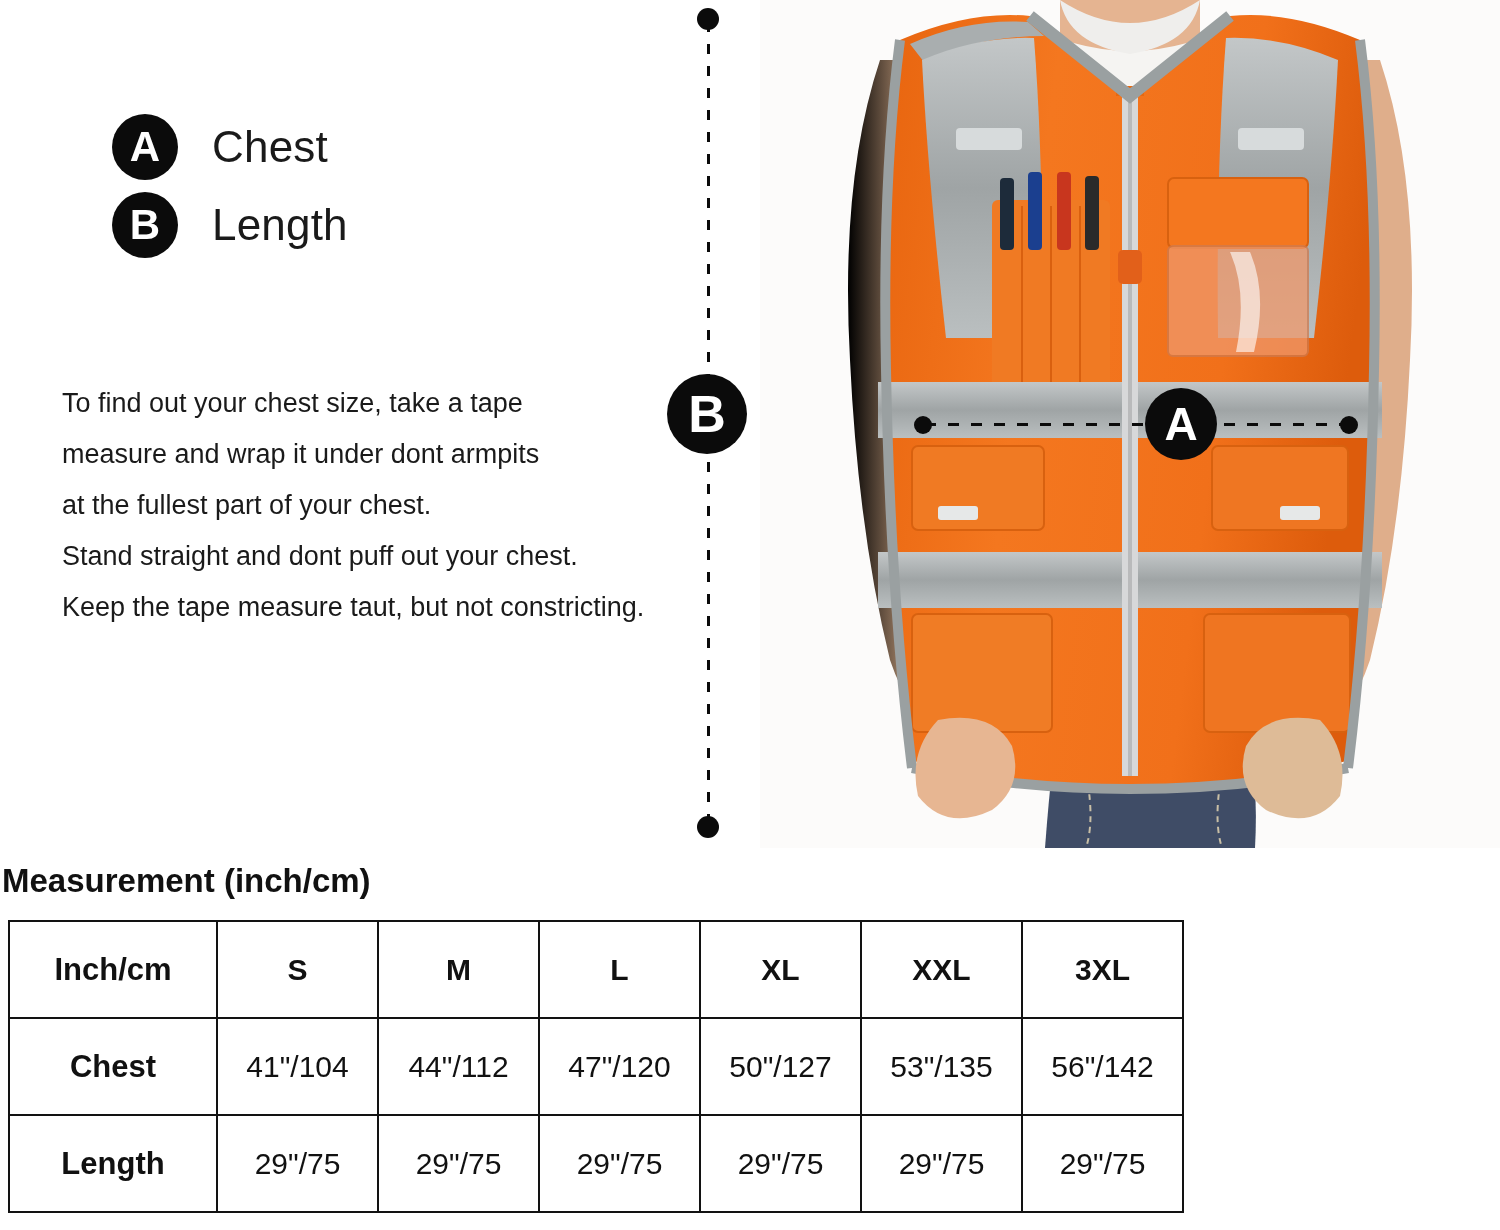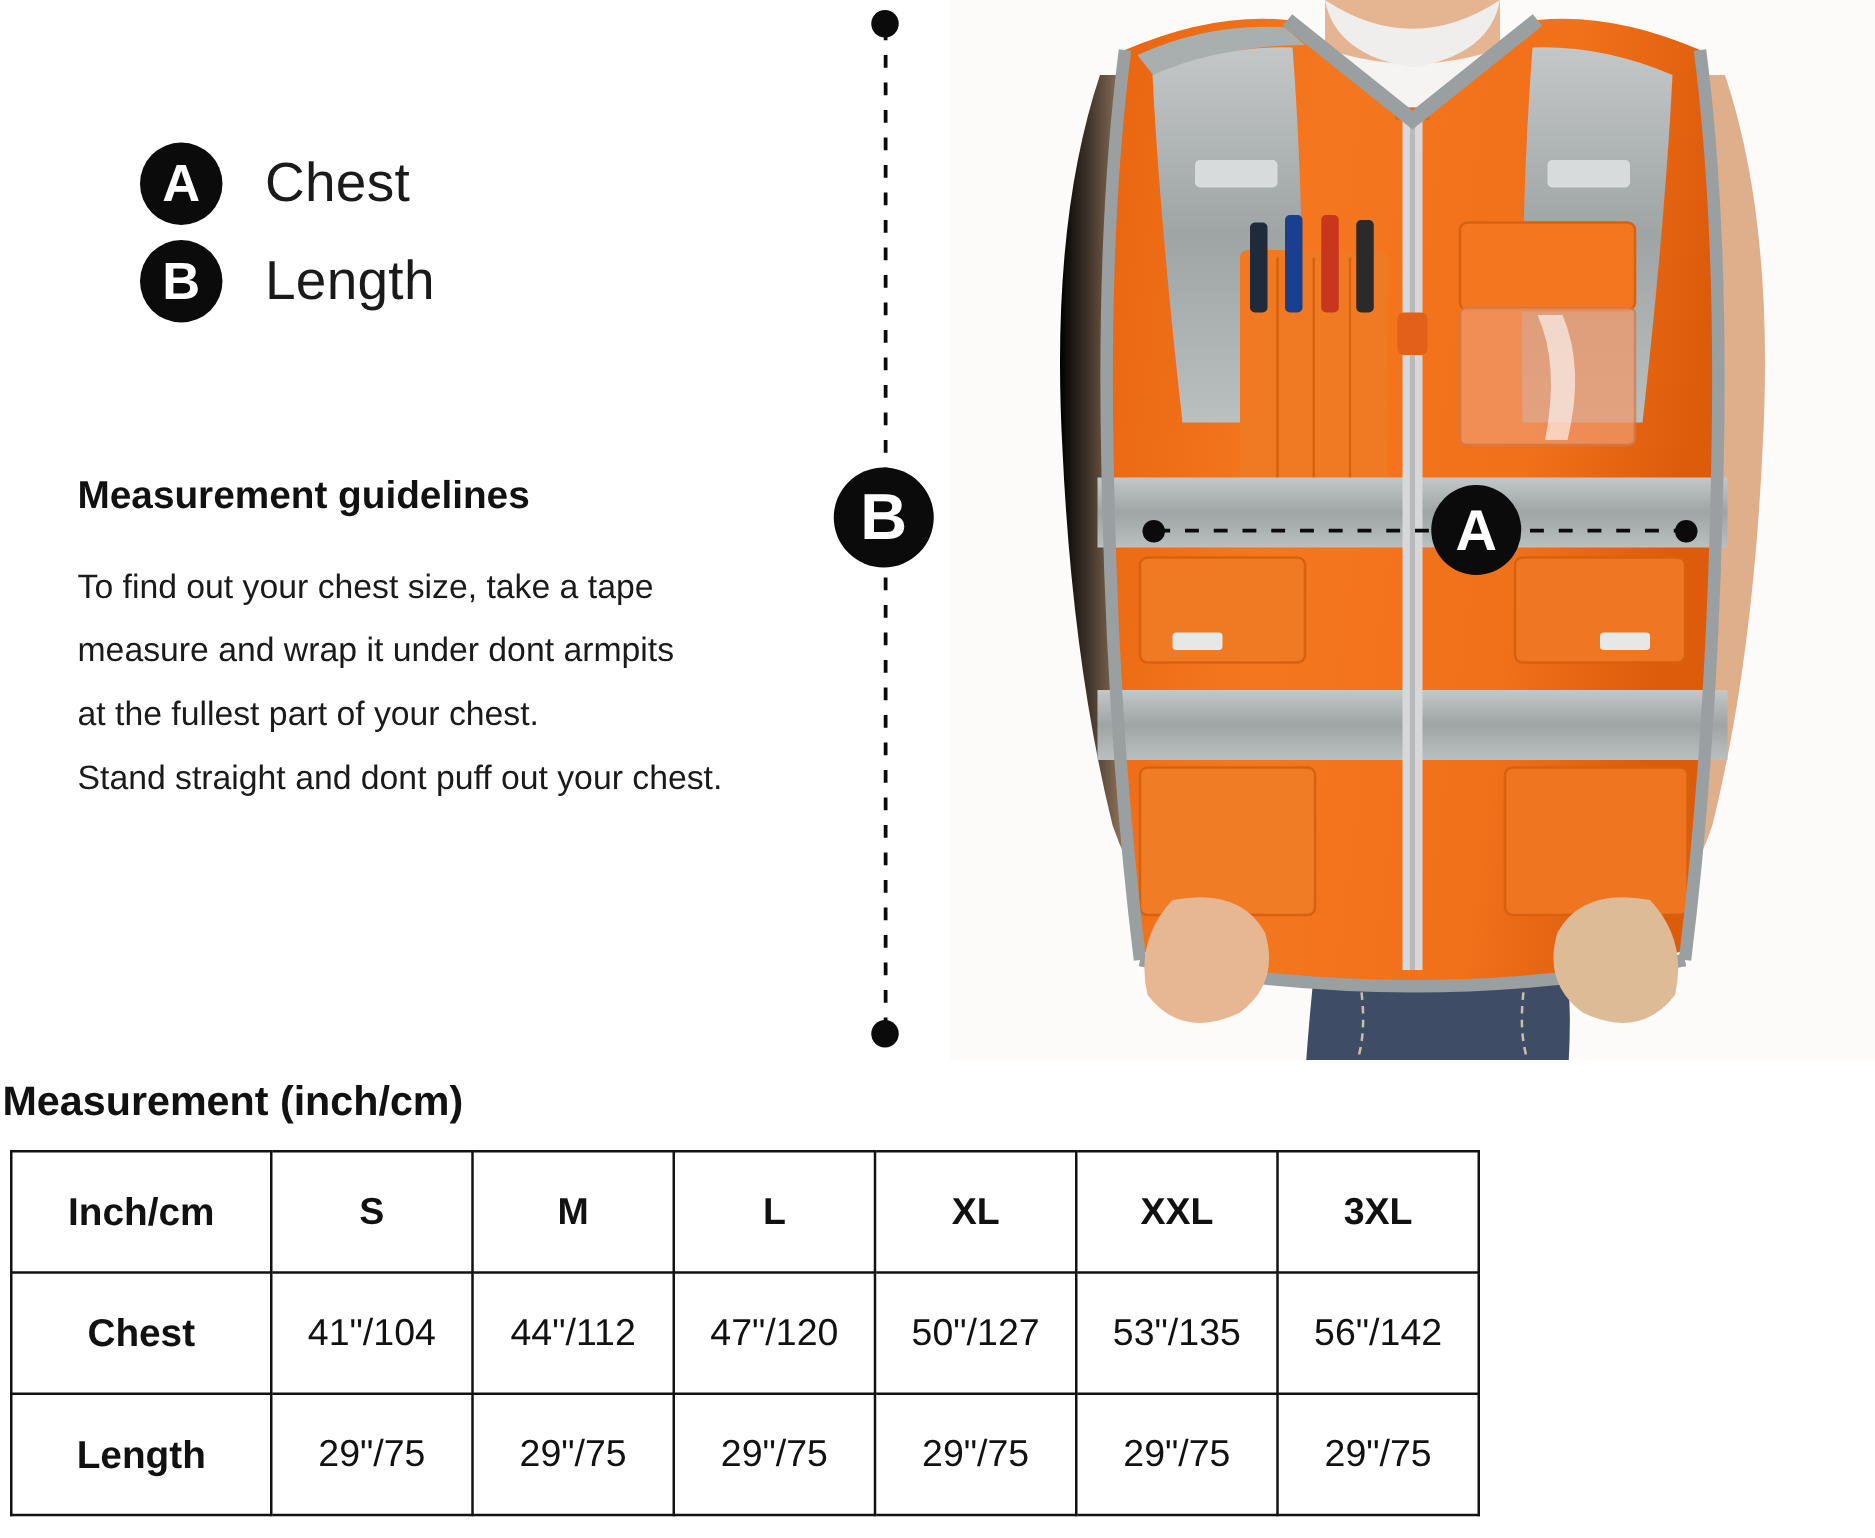--- a/index.html
+++ b/index.html
@@ -208,25 +208,25 @@
       <div class="badge">A</div>
       <div class="legend-label">Chest</div>
     </div>
     <div class="legend-row">
       <div class="badge">B</div>
       <div class="legend-label">Length</div>
     </div>
   </div>
 
   <div class="guide">
-    <div class="guide-title">Measurement guidelines</div>
     <div class="guide-line">To find out your chest size, take a tape</div>
     <div class="guide-line">measure and wrap it under dont armpits</div>
     <div class="guide-line">at the fullest part of your chest.</div>
     <div class="guide-line">Stand straight and dont puff out your chest.</div>
+    <div class="guide-line">Keep the tape measure taut, but not constricting.</div>
   </div>
 
   <div class="bline">
     <div class="dot top"></div>
     <div class="dashes"></div>
     <div class="dot bottom"></div>
     <div class="bbadge">B</div>
   </div>
 
   <div class="photo">

